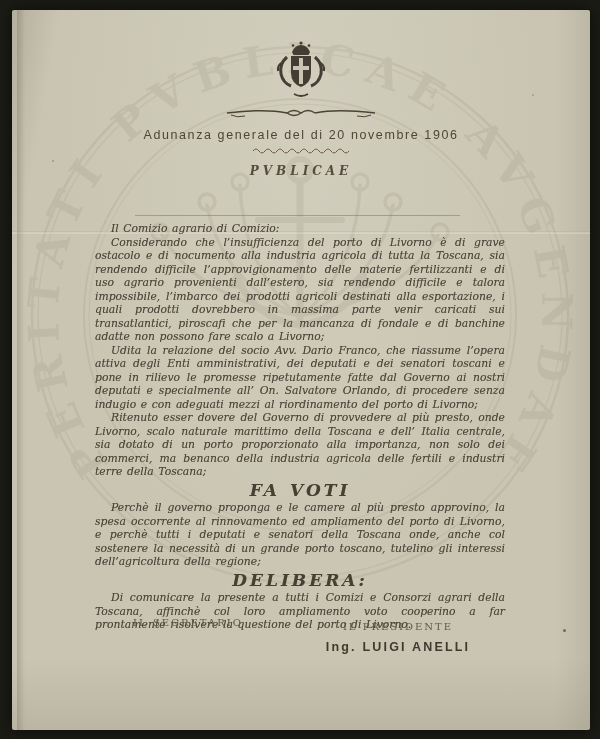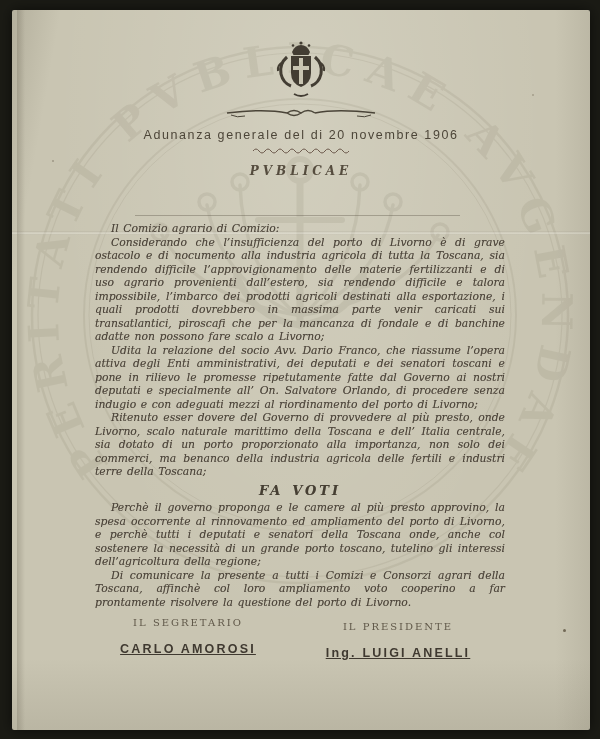--- a/index.html
+++ b/index.html
@@ -55,34 +55,34 @@
     border-top:1px solid rgba(92,85,70,.38);
   }
   .document-body{
     position:absolute;left:83px;top:212px;width:410px;
     font:italic 10.8px/13.5px "DejaVu Serif", serif;
     word-spacing:1.2px;color:#4c443a;
     text-shadow:0 0 .4px rgba(76,68,58,.45);
   }
   .document-body .para{margin:0;text-align:justify;text-indent:16px;}
   .document-body .heading{
-    text-align:center;text-indent:0;font-weight:bold;font-size:13px;
+    text-align:center;text-indent:0;font-weight:bold;font-size:17px;
     letter-spacing:3px;margin:5px 0 4px;color:#463f33;
   }
   .signature{position:absolute;width:220px;text-align:center;}
   .sig-president{left:276px;top:611px;}
   .sig-secretary{left:66px;top:607px;}
   .sig-label{
     font:10px/12px "DejaVu Serif", serif;
     letter-spacing:2px;color:#5f5748;
   }
   .sig-name{
-    margin-top:13px;
+    margin-top:7px;
     font:bold 12.5px/15px "Liberation Sans", sans-serif;
-    letter-spacing:2.2px;color:#3f3930;text-decoration:underline;
+    letter-spacing:2.2px;color:#3f3930;
   }
 </style>
 </head>
 <body>
 
 <div class="paper">
 
   <svg class="watermark" width="578" height="720" viewBox="0 0 578 720">
     <g opacity="0.13" stroke="#7b745f" fill="none">
       <circle cx="288" cy="305" r="268" stroke-width="2.5"></circle>
@@ -171,26 +171,26 @@
 
   <div class="ruled-line"></div>
 
   <main class="document-body">
       <div class="para">Il Comizio agrario di Comizio:</div>
       <div class="para">Considerando che l’insufficienza del porto di Livorno è di grave ostacolo e di nocumento alla industria agricola di tutta la Toscana, sia rendendo difficile l’approvigionamento delle materie fertilizzanti e di uso agrario provenienti dall’estero, sia rendendo difficile e talora impossibile, l’imbarco dei prodotti agricoli destinati alla esportazione, i quali prodotti dovrebbero in massima parte venir caricati sui transatlantici, piroscafi che per la mancanza di fondale e di banchine adatte non possono fare scalo a Livorno;</div>
       <div class="para">Udita la relazione del socio Avv. Dario Franco, che riassume l’opera attiva degli Enti amministrativi, dei deputati e dei senatori toscani e pone in rilievo le promesse ripetutamente fatte dal Governo ai nostri deputati e specialmente all’ On. Salvatore Orlando, di procedere senza indugio e con adeguati mezzi al riordinamento del porto di Livorno;</div>
       <div class="para">Ritenuto esser dovere del Governo di provvedere al più presto, onde Livorno, scalo naturale marittimo della Toscana e dell’ Italia centrale, sia dotato di un porto proporzionato alla importanza, non solo dei commerci, ma benanco della industria agricola delle fertili e industri terre della Toscana;</div>
       <div class="heading">FA VOTI</div>
       <div class="para">Perchè il governo proponga e le camere al più presto approvino, la spesa occorrente al rinnovamento ed ampliamento del porto di Livorno, e perchè tutti i deputati e senatori della Toscana onde, anche col sostenere la necessità di un grande porto toscano, tutelino gli interessi dell’agricoltura della regione;</div>
+      <div class="heading">DELIBERA:</div>
       <div class="para">Di comunicare la presente a tutti i Comizi e Consorzi agrari della Toscana, affinchè col loro ampliamento voto cooperino a far prontamente risolvere la questione del porto di Livorno.</div>
     </main>
 
   <div class="signature sig-president">
     <div class="sig-label">IL PRESIDENTE</div>
     <div class="sig-name">Ing. LUIGI ANELLI</div>
   </div>
 
   <div class="signature sig-secretary">
     <div class="sig-label">IL SEGRETARIO</div>
-    <div class="sig-name">CARLO AMOROSI</div>
   </div>
 
 </div>
 
 </body></html>

